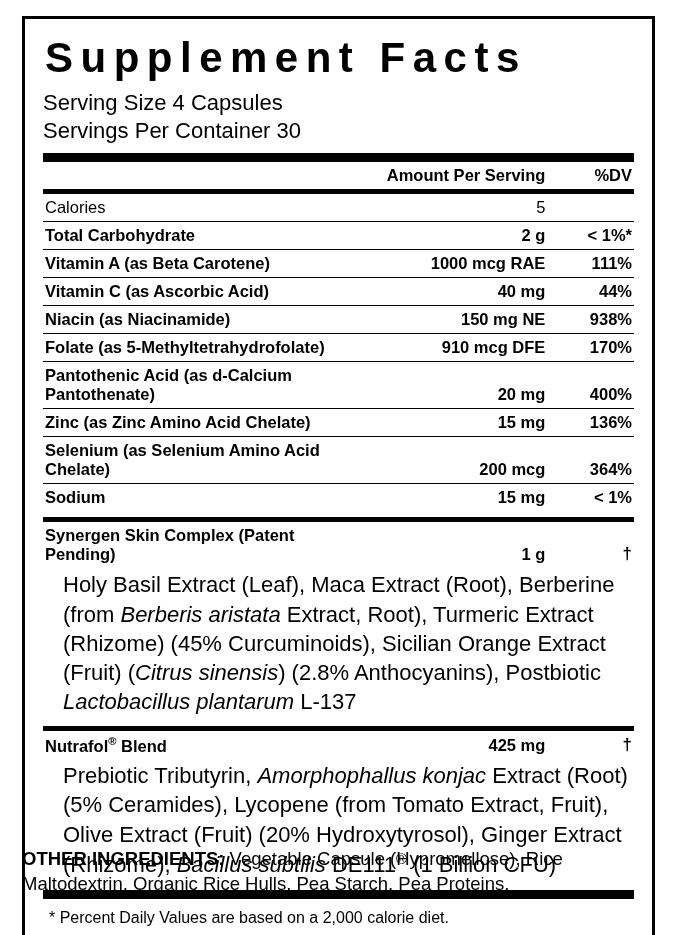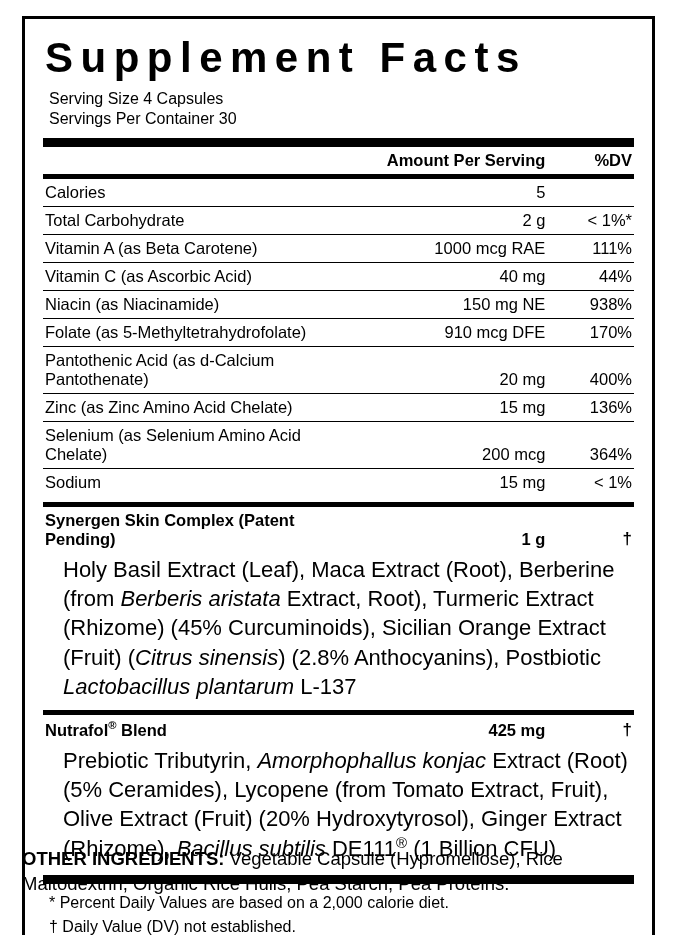--- a/index.html
+++ b/index.html
@@ -32,23 +32,23 @@
   }
   .sf-title {
     font-size: 42px;
     font-weight: bold;
     letter-spacing: 7.5px;
     line-height: 1.0;
     margin: 4px 0 10px 2px;
     white-space: nowrap;
   }
   .serving-line {
-    font-size: 16px;
+    font-size: 22px;
     line-height: 1.28;
-    margin-left: 6px;
+    margin-left: 0;
   }
   .rule-thick {
     height: 9px;
     background: #000000;
     margin: 8px 0 0 0;
   }
   .rule-medium {
     height: 5px;
     background: #000000;
     margin: 0;
@@ -65,20 +65,21 @@
   .hdr td {
     font-weight: bold;
     padding-top: 4px;
     padding-bottom: 5px;
   }
   .col-name { text-align: left; width: 54%; padding-left: 2px !important; }
   .col-amt  { text-align: right; width: 31%; }
   .col-dv   { text-align: right; width: 15%; padding-right: 2px !important; }
   .row-sep td {
     border-top: 1.5px solid #000000;
+    font-weight: bold;
   }
   .blend-head td {
     font-weight: bold;
     padding-top: 7px;
     padding-bottom: 1px;
   }
   .blend-body {
     font-size: 22px;
     line-height: 1.33;
     padding: 2px 2px 9px 20px;

